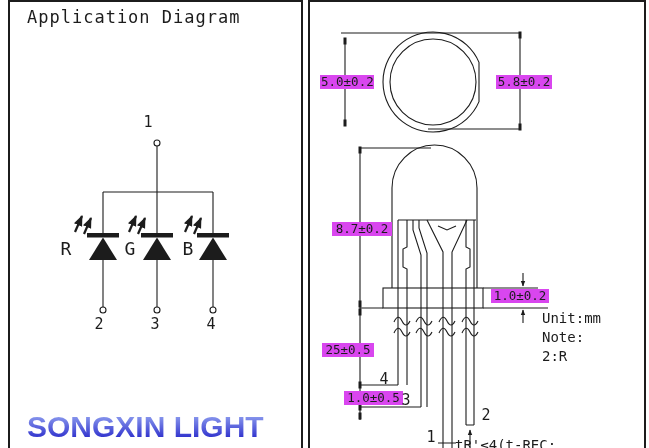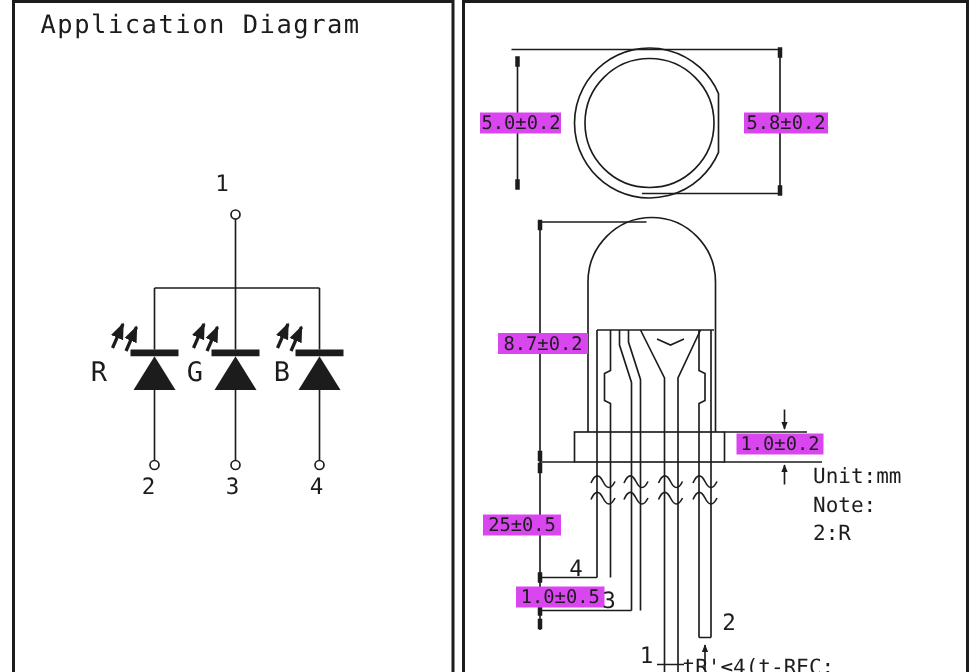--- a/index.html
+++ b/index.html
@@ -144,20 +144,21 @@
   <span class="t pin" style="left:141px;top:113px;">1</span>
 
   <span class="t lbl" style="left:58px;top:238px;">R</span>
   <span class="t lbl" style="left:122px;top:238px;">G</span>
   <span class="t lbl" style="left:180px;top:238px;">B</span>
 
   <span class="t pin" style="left:92px;top:315px;">2</span>
   <span class="t pin" style="left:148px;top:315px;">3</span>
   <span class="t pin" style="left:204px;top:315px;">4</span>
 
+  <span class="brand">SONGXIN LIGHT</span>
 
 
   <span class="t dim" style="left:320px;top:75px;width:52px;">5.0±0.2</span>
   <span class="t dim" style="left:496px;top:75px;width:54px;">5.8±0.2</span>
 
   <span class="t dim" style="left:332px;top:222px;width:58px;">8.7±0.2</span>
   <span class="t dim" style="left:322px;top:343px;width:50px;">25±0.5</span>
   <span class="t dim" style="left:320px;top:391px;width:57px;margin-left:24px;">1.0±0.5</span>
   <span class="t dim" style="left:491px;top:289px;width:56px;">1.0±0.2</span>
 

